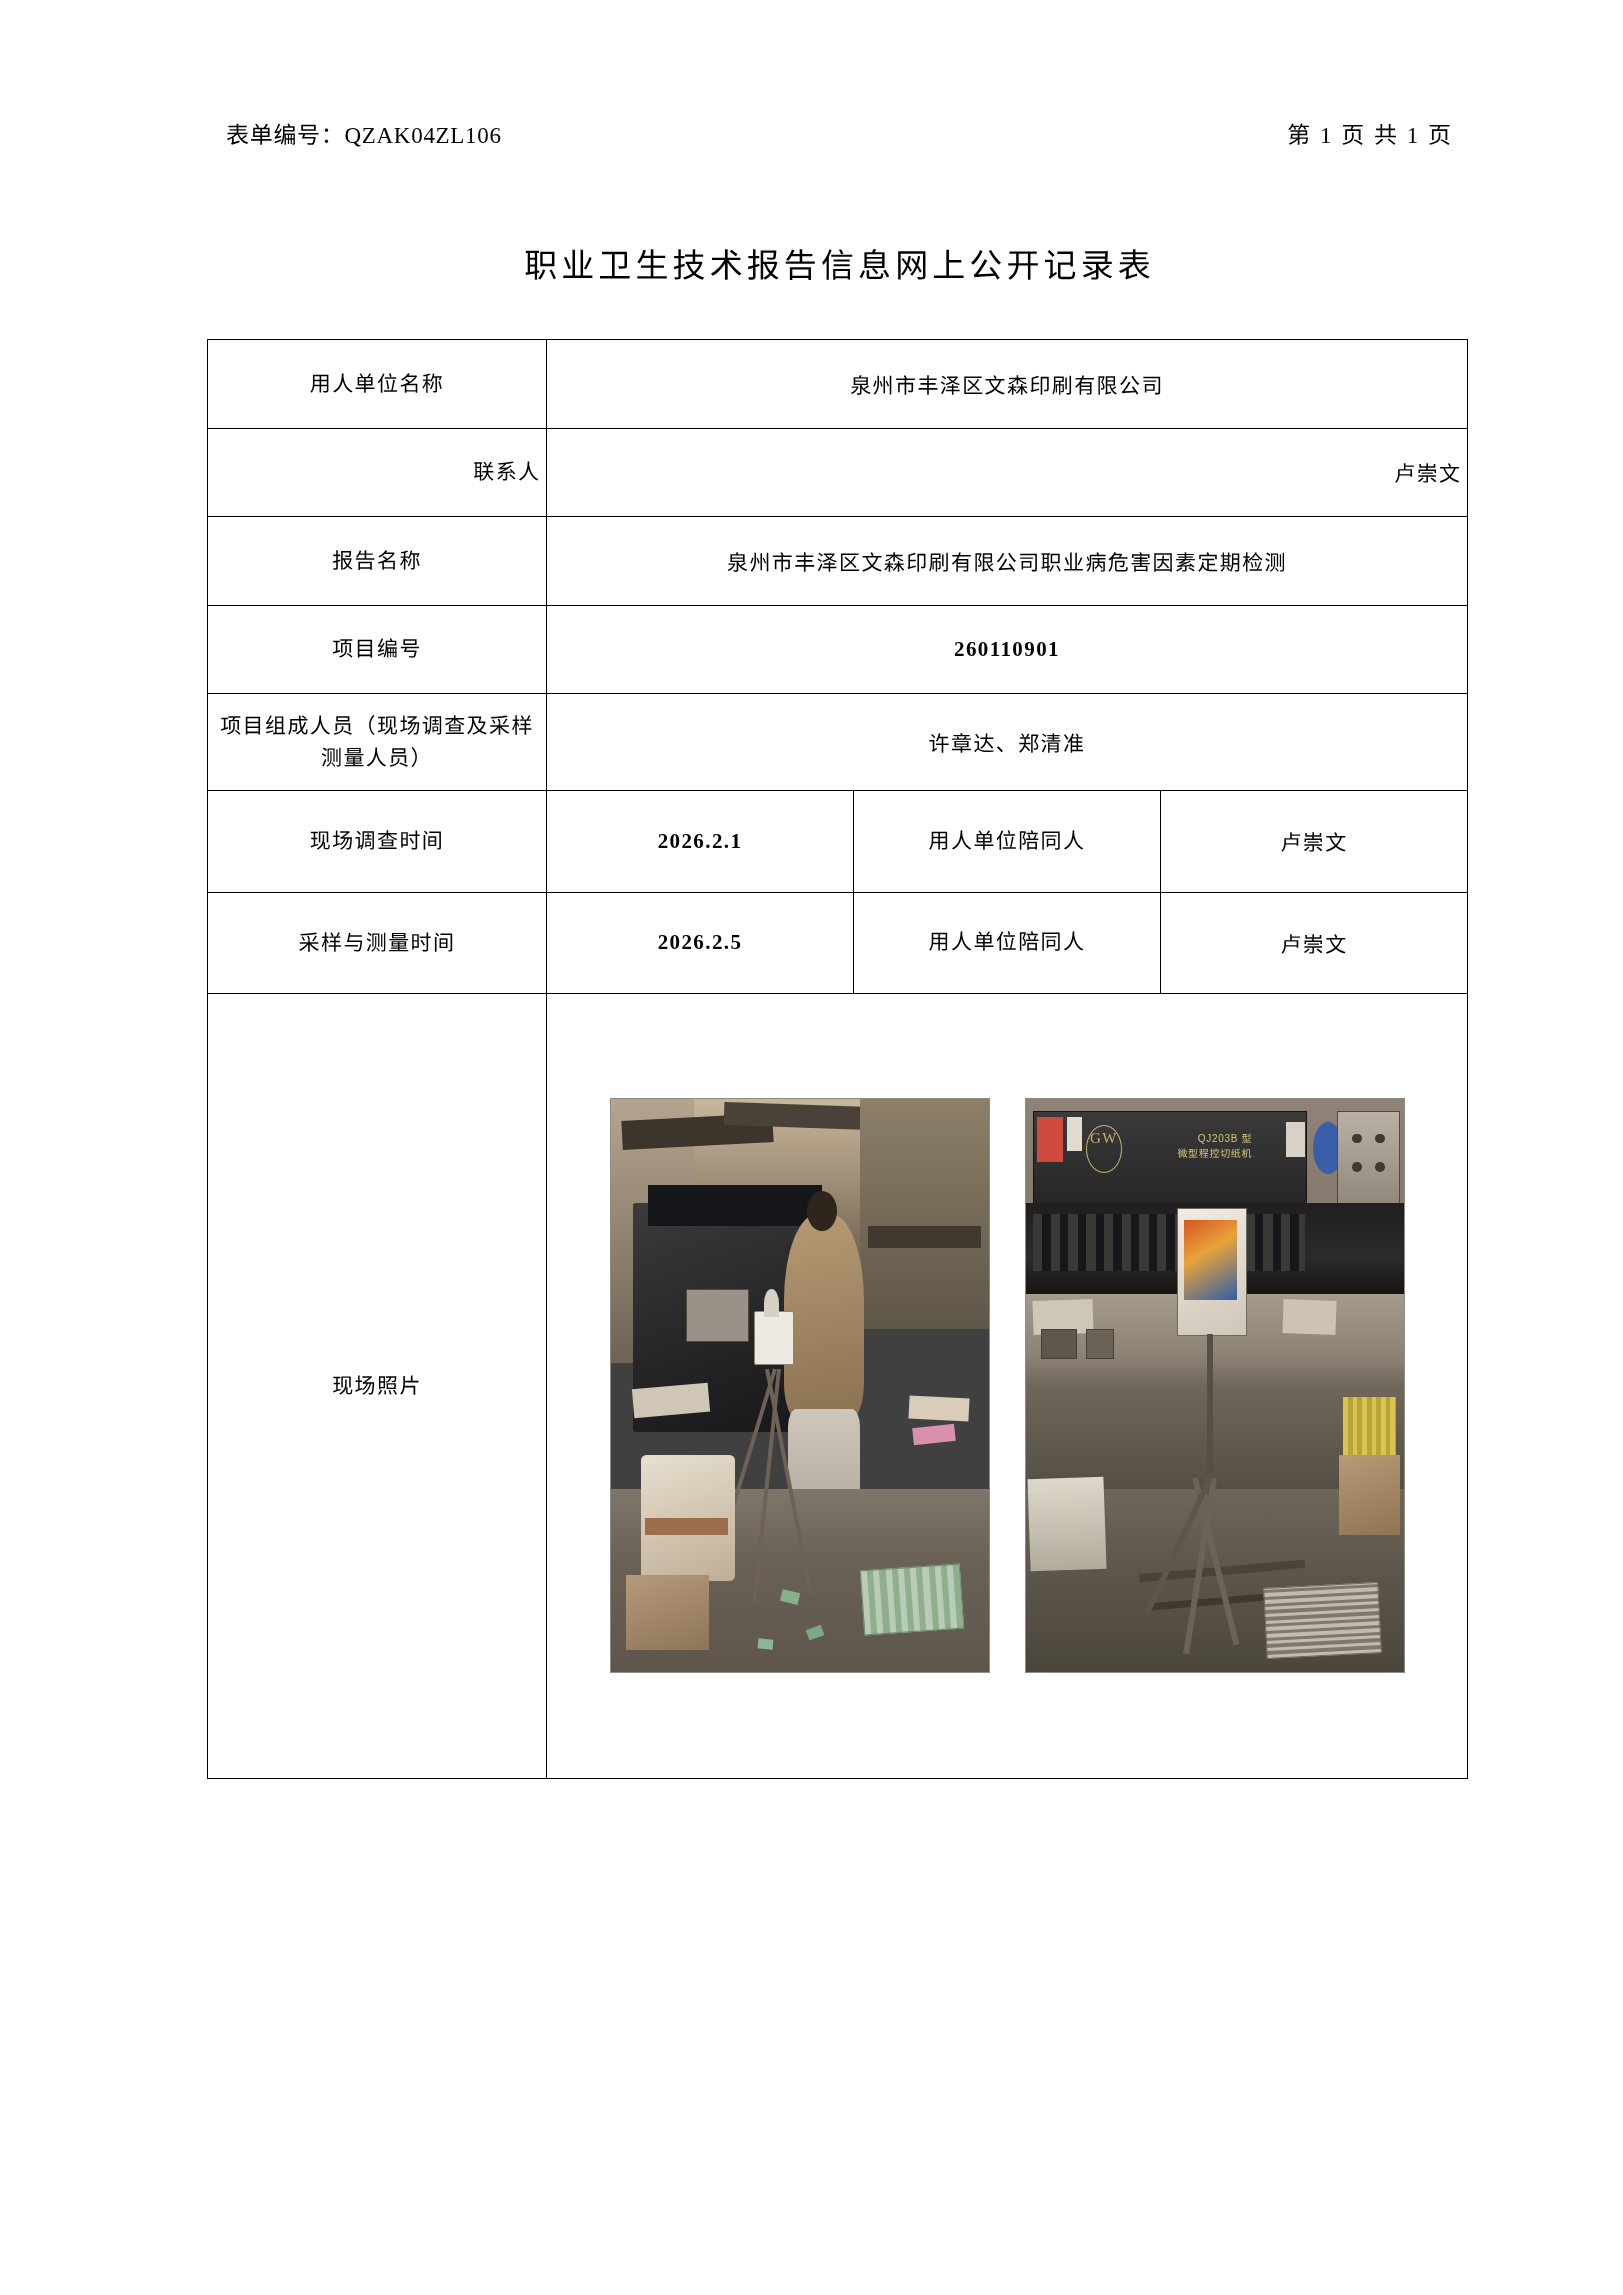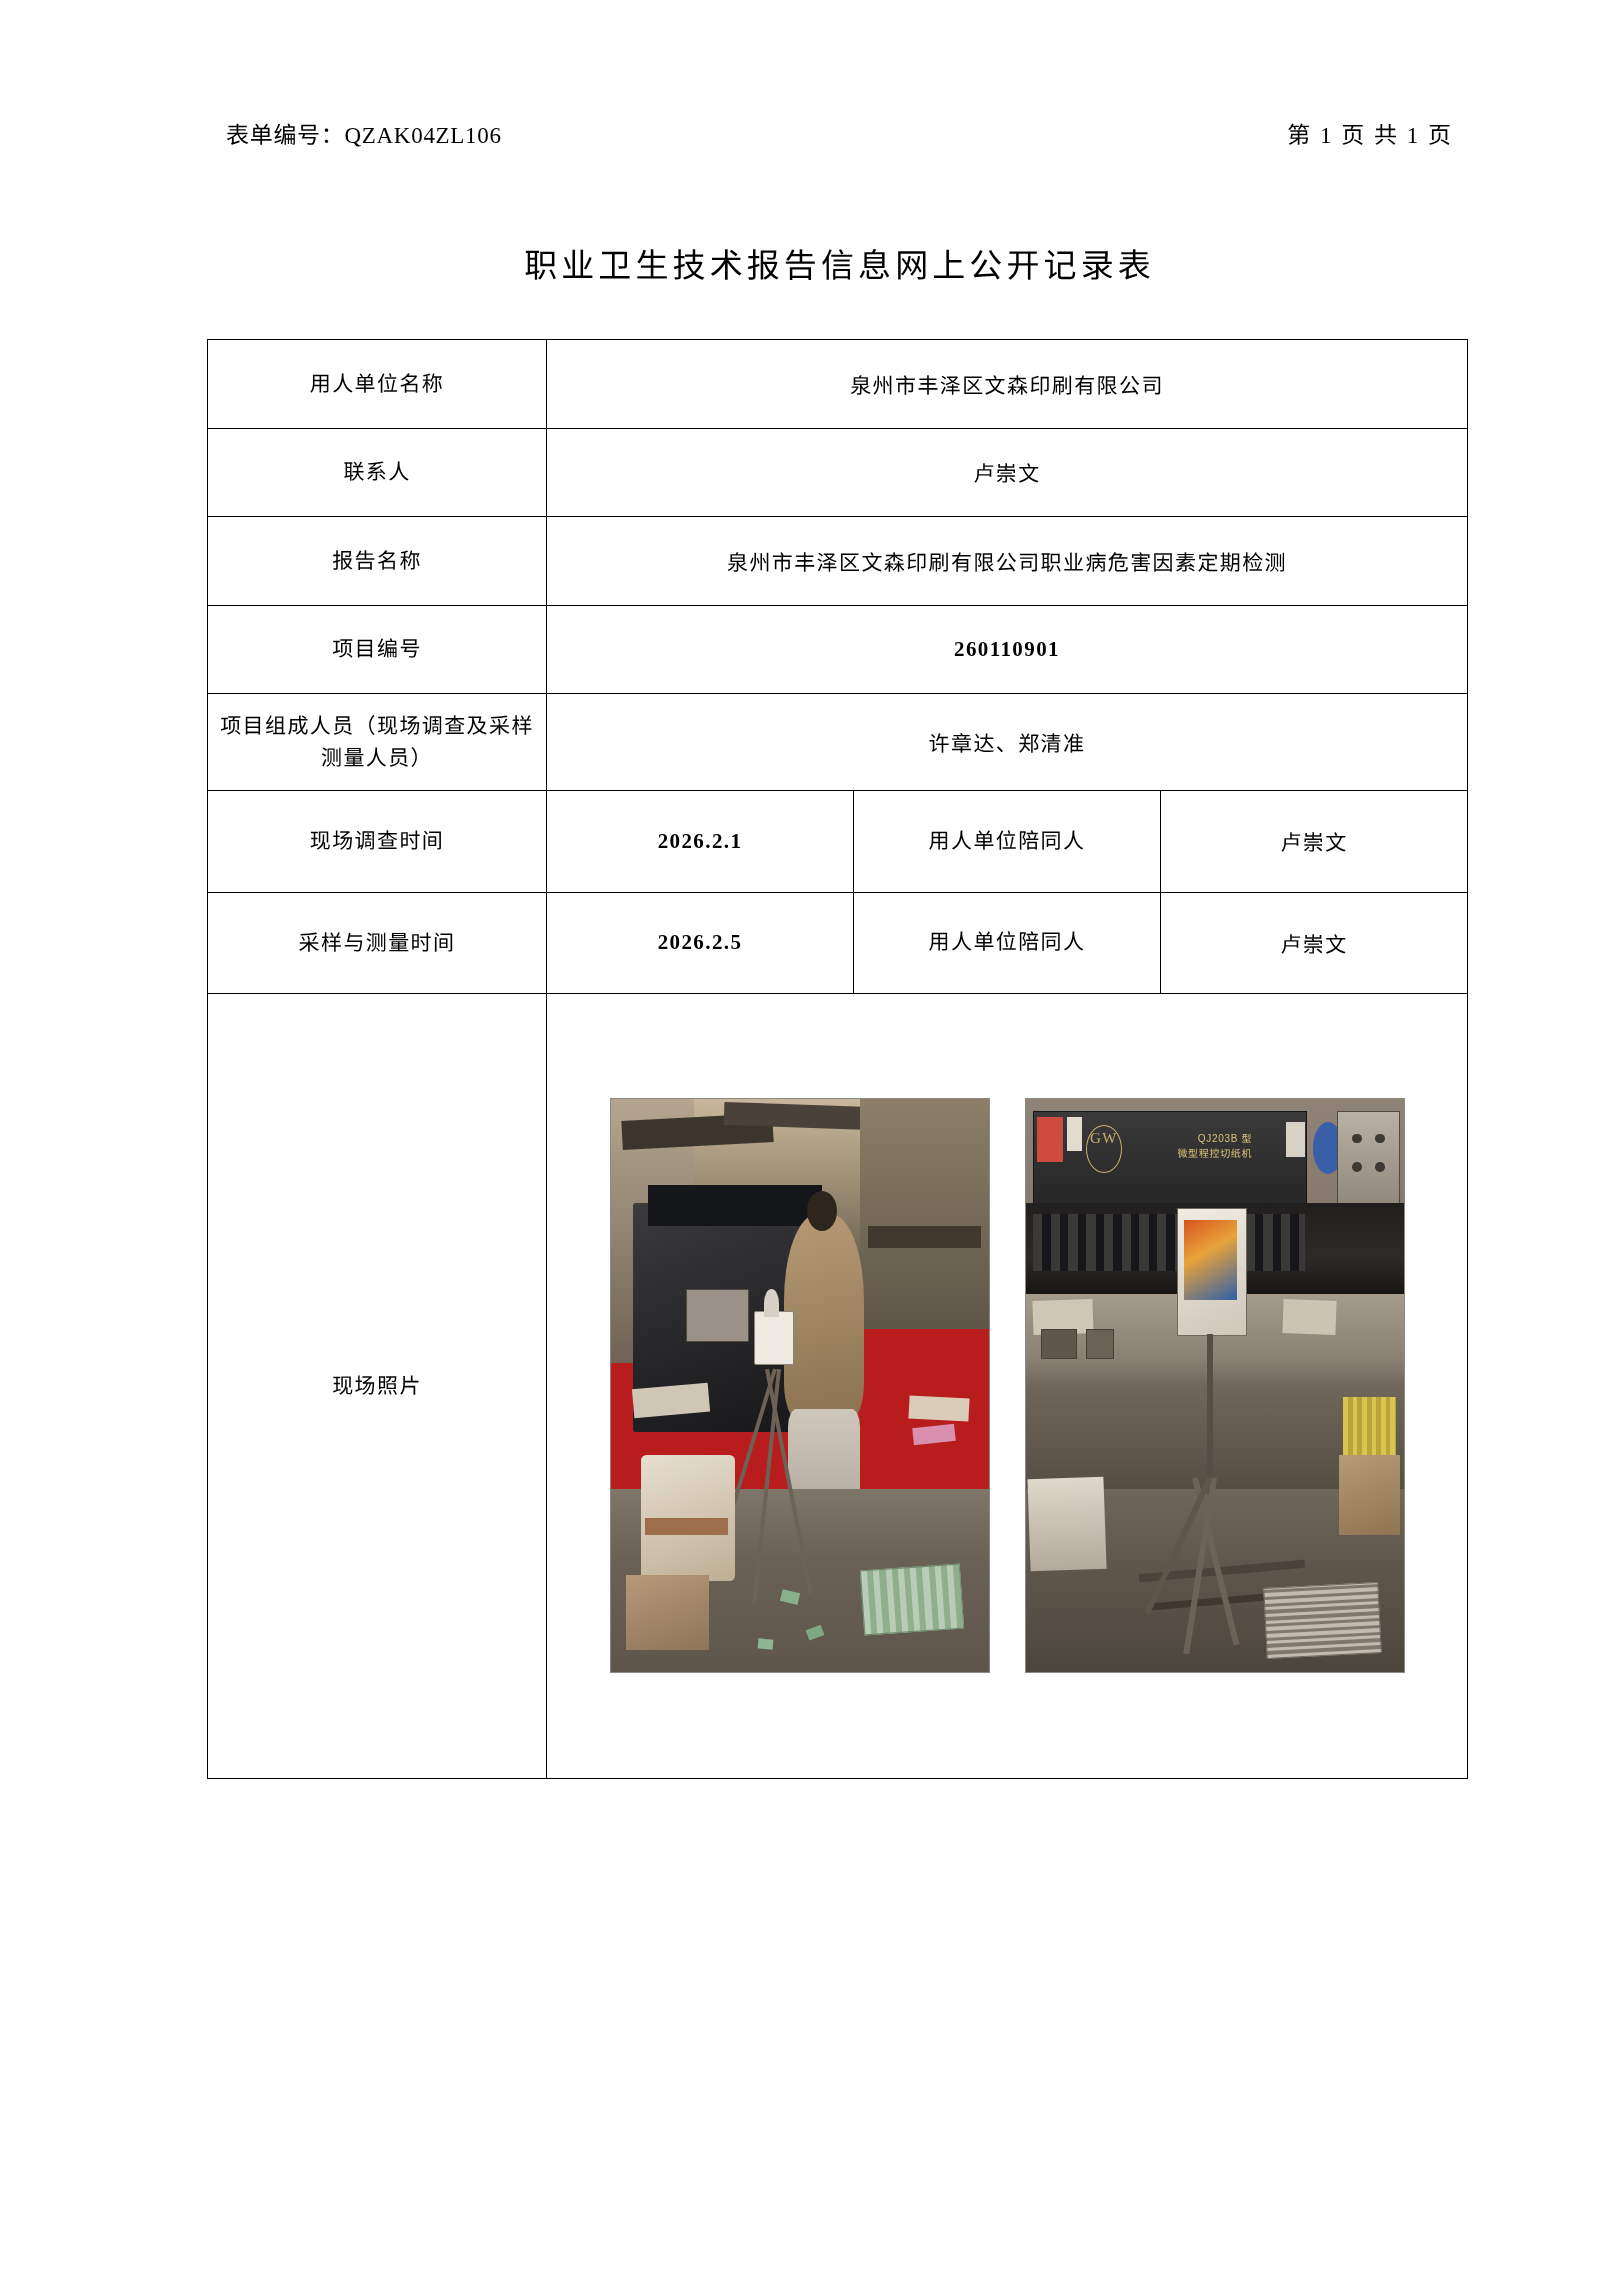--- a/index.html
+++ b/index.html
@@ -83,21 +83,21 @@
   }
   td.value {
     letter-spacing: 1.4px;
   }
   td.bold {
     font-weight: bold;
     letter-spacing: 0.7px;
   }
   tr.r1 td { height: 74px; }
   tr.r2 td { height: 74px; }
-  tr.r3 td { height: 74px; }
+  tr.r3 td { height: 74px; text-align: right; }
   tr.r4 td { height: 74px; }
   tr.r5 td { height: 74px; }
   tr.r6 td { height: 82px; }
   tr.r7 td { height: 87px; }
   tr.r8 td { height: 87px; }
   tr.rphoto td { height: 770px; }
   td.mid-label {
     width: 187px;
     line-height: 1.5;
     letter-spacing: 1.4px;
@@ -118,21 +118,21 @@
     align-items: center;
     gap: 35px;
     padding: 6.8px 0;
   }
   .photo {
     width: 378px;
     height: 573px;
     position: relative;
     overflow: hidden;
     border: 0.7px solid #8b8b84;
-    background: #b91c1c;
+    background: #404040;
   }
   
   .p1 .sky {
     position: absolute; left: 0; top: 0; width: 100%; height: 28%;
     background: linear-gradient(180deg, #c8b79c 0%, #9b8b73 55%, #6d6254 100%);
   }
   .p1 .wall-left {
     position: absolute; left: 0; top: 0; width: 22%; height: 46%;
     background: linear-gradient(180deg,#b5a590,#6e6354);
   }

